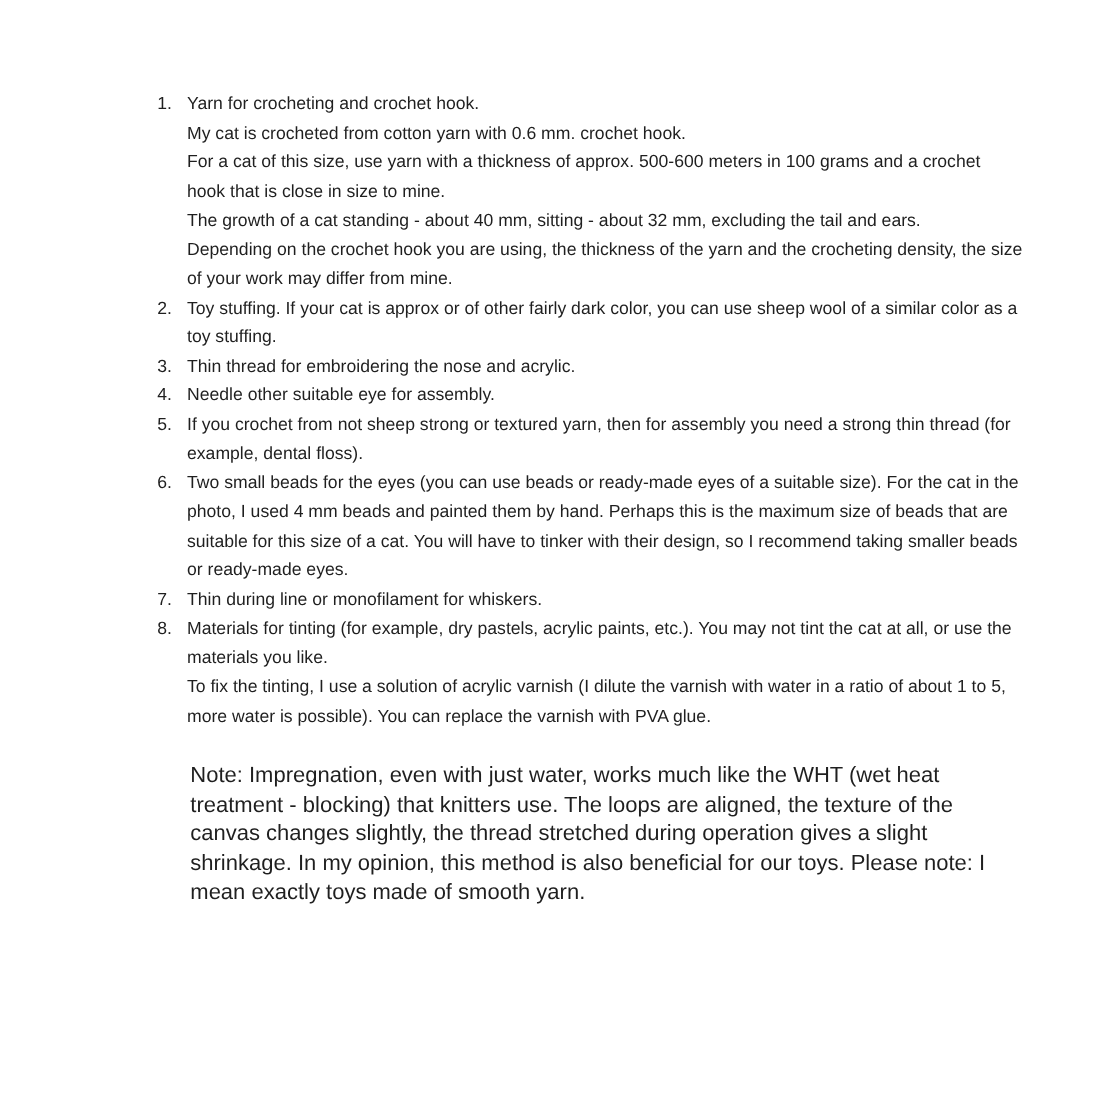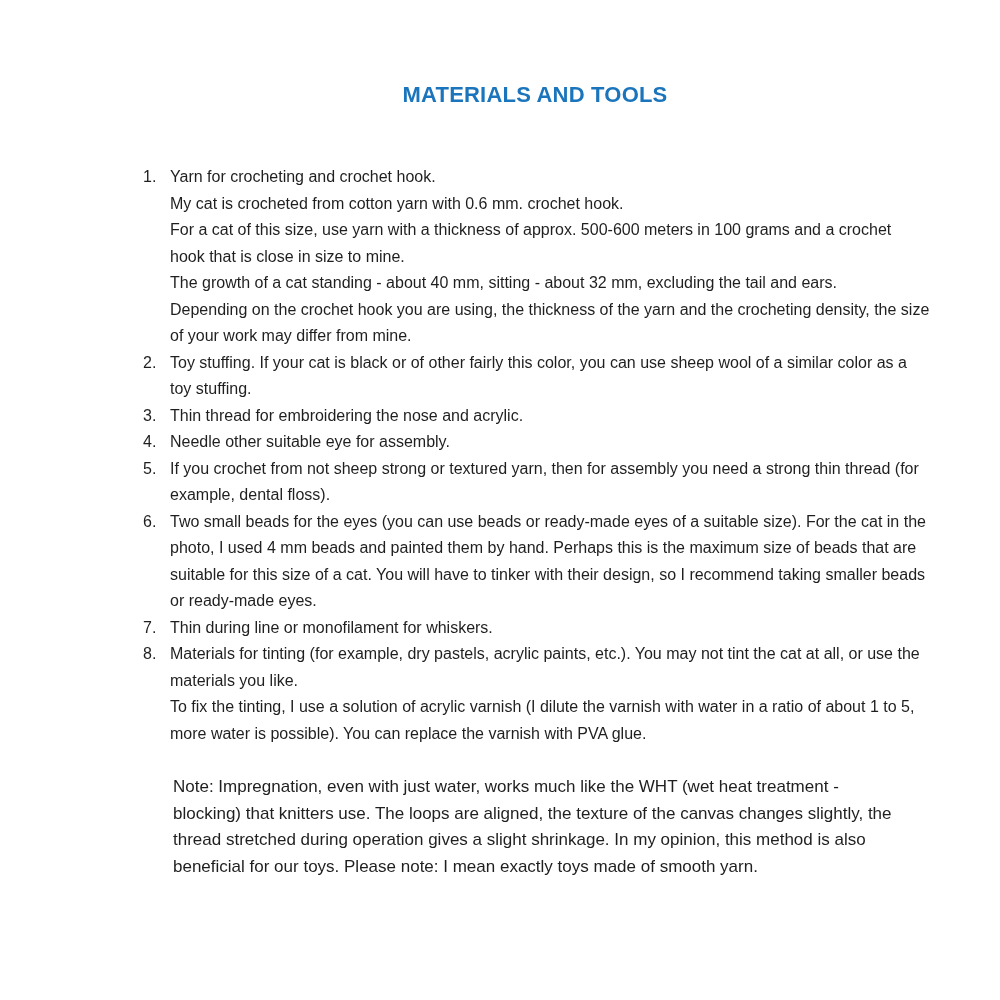--- a/index.html
+++ b/index.html
@@ -42,43 +42,42 @@
     padding-left: 3px;
     box-sizing: border-box;
   }
   .item-text {
     flex: 1 1 auto;
     white-space: pre-line;
   }
   .note-block {
     margin: 27px 0 0 33px;
     width: 727px;
-    font-size: 17px;
+    font-size: 20px;
     line-height: 26.5px;
     white-space: pre-line;
   }
 </style>
 </head>
 <body style="color: rgb(31, 31, 31);">
 
 <div class="page">
-  <h1 class="doc-title" style="color: rgb(27, 117, 188);">MATERIALS AND TOOLS</h1>
 
   <ol class="materials-list">
       <li class="list-item">
         <span class="item-number">1.</span>
         <span class="item-text">Yarn for crocheting and crochet hook.
 My cat is crocheted from cotton yarn with 0.6 mm. crochet hook.
 For a cat of this size, use yarn with a thickness of approx. 500-600 meters in 100 grams and a crochet hook that is close in size to mine.
 The growth of a cat standing - about 40 mm, sitting - about 32 mm, excluding the tail and ears.
 Depending on the crochet hook you are using, the thickness of the yarn and the crocheting density, the size of your work may differ from mine.</span>
       </li>
       <li class="list-item">
         <span class="item-number">2.</span>
-        <span class="item-text">Toy stuffing. If your cat is black or of other fairly this color, you can use sheep wool of a similar color as a toy stuffing.</span>
+        <span class="item-text">Toy stuffing. If your cat is approx or of other fairly dark color, you can use sheep wool of a similar color as a toy stuffing.</span>
       </li>
       <li class="list-item">
         <span class="item-number">3.</span>
         <span class="item-text">Thin thread for embroidering the nose and acrylic.</span>
       </li>
       <li class="list-item">
         <span class="item-number">4.</span>
         <span class="item-text">Needle other suitable eye for assembly.</span>
       </li>
       <li class="list-item">

